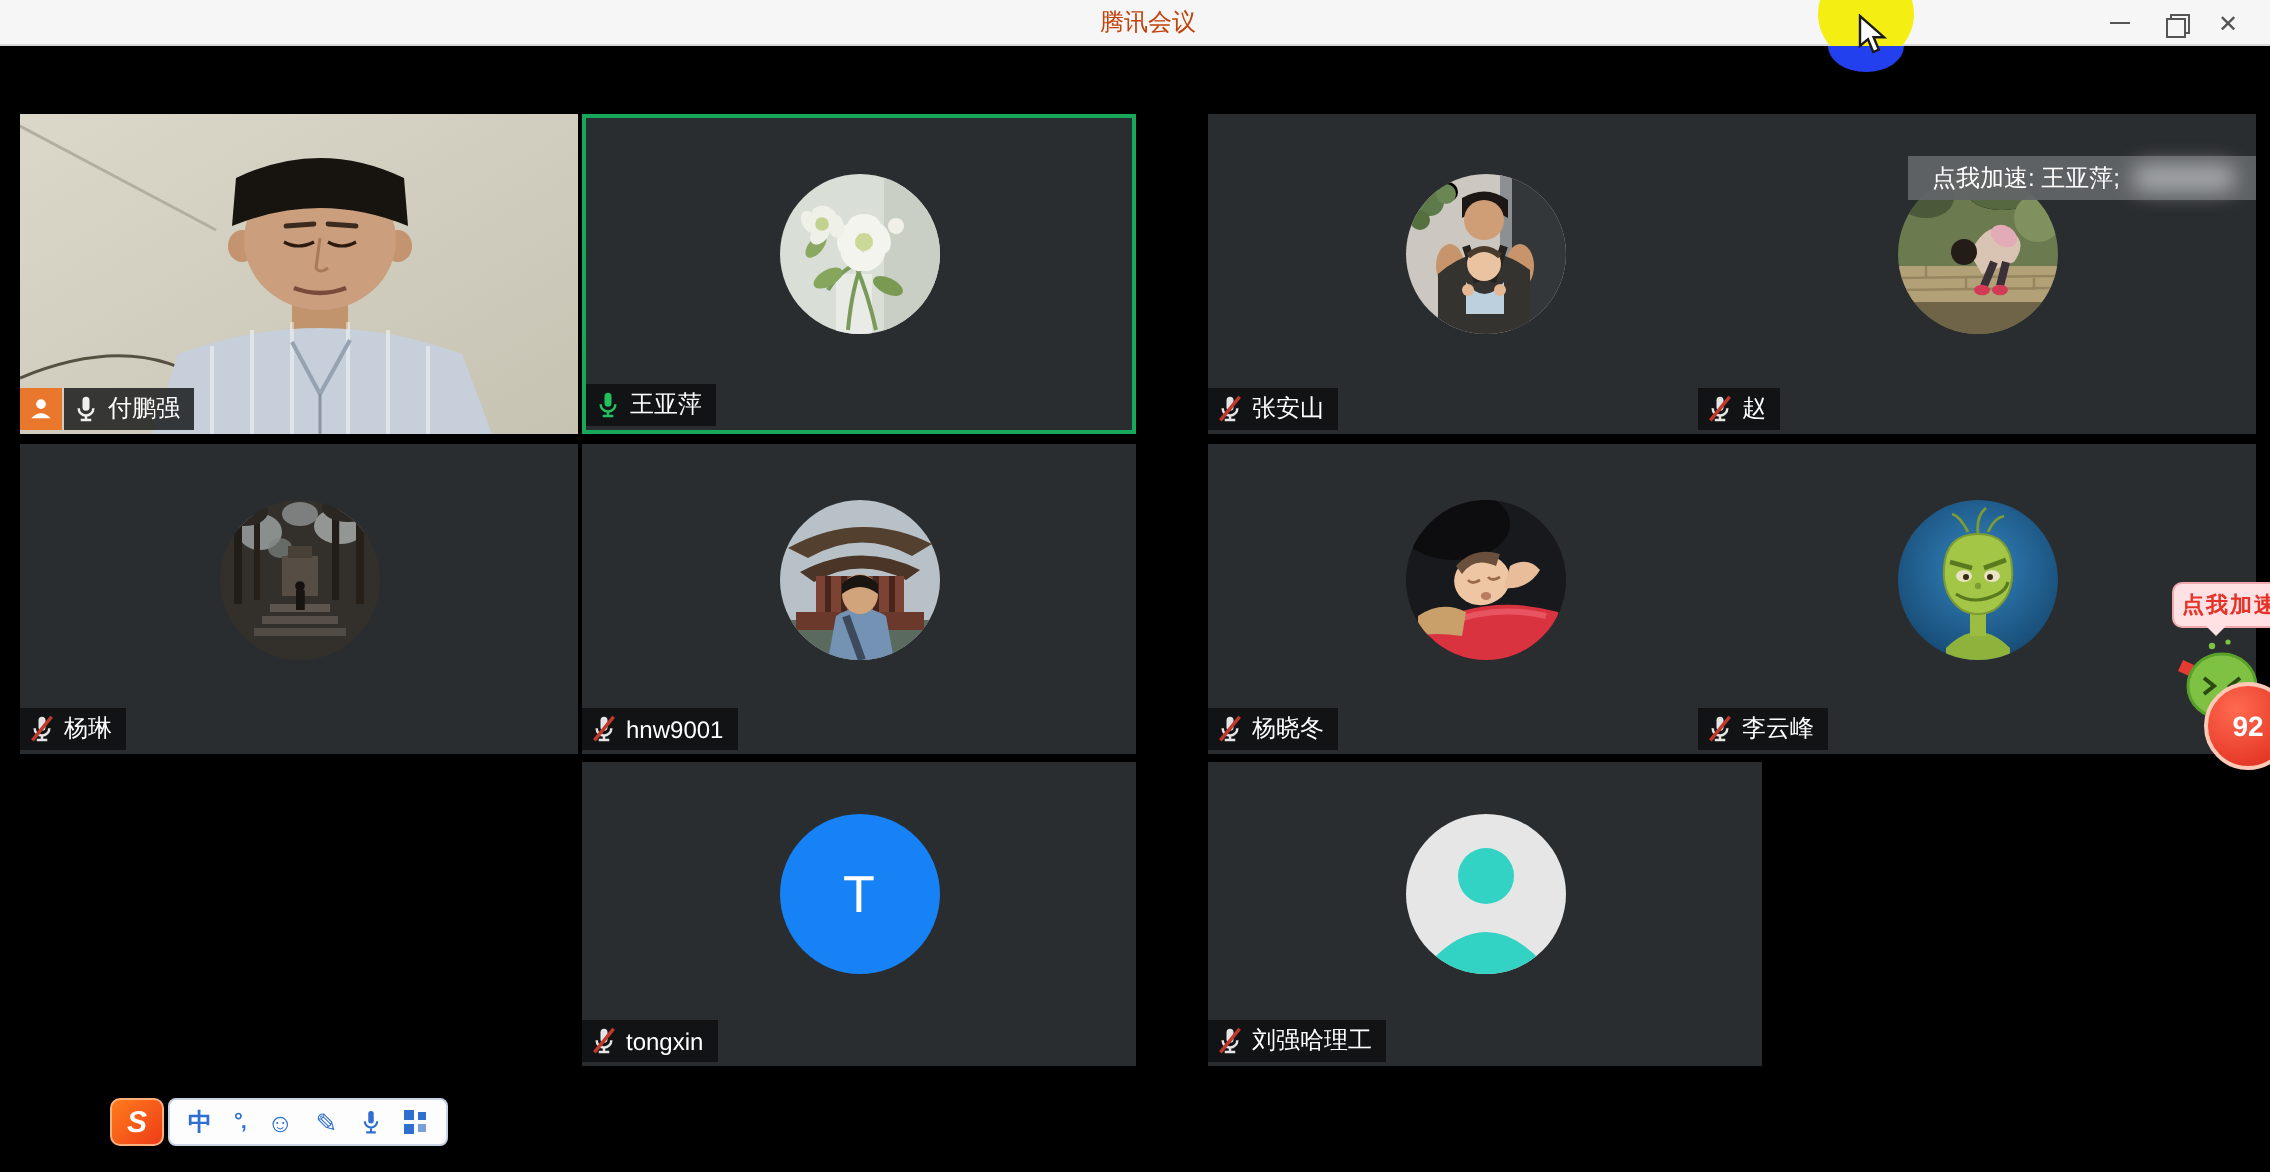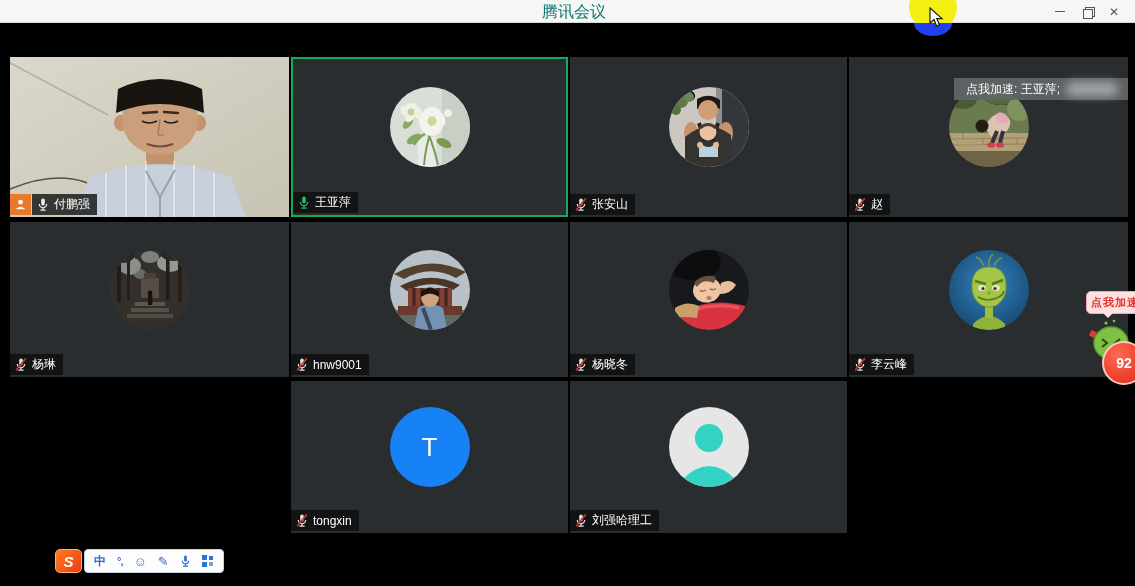--- a/index.html
+++ b/index.html
@@ -3,21 +3,21 @@
 <meta charset="utf-8">
 <style>
   * { margin:0; padding:0; box-sizing:border-box; }
   html,body { width:1135px; height:586px; background:#000; overflow:hidden; position:relative;
               font-family:"Liberation Sans", sans-serif; }
 
   
   .titlebar { position:absolute; left:0; top:0; width:1135px; height:23px; background:#f6f6f6;
               border-bottom:1px solid #d8d8d8; z-index:10; }
   .title { position:absolute; left:0; right:0; top:0; height:23px; line-height:23px;
-           text-align:center; font-size:16px; color:#0f766e;margin-left:13px; }
+           text-align:center; font-size:12px; color:#c2410c;margin-left:13px; }
   .winbtn { position:absolute; top:0; width:26px; height:23px; display:flex; align-items:center;
             justify-content:center; color:#555; font-size:12px; cursor:default; }
   .btn-min { right:62px; } .btn-restore { right:34px; } .btn-close { right:8px; }
   .minline { width:10px; height:1px; background:#555; display:block; }
   .restore-ic { position:relative; width:10px; height:10px; display:block; }
   .restore-ic::before { content:""; position:absolute; left:2px; top:0; width:8px; height:8px; border:1px solid #555; }
   .restore-ic::after  { content:""; position:absolute; left:0; top:2px; width:8px; height:8px; border:1px solid #555; background:#f6f6f6; }
 
   
   .click-highlight { position:absolute; left:909px; top:-17px; width:48px; height:48px;
@@ -26,21 +26,21 @@
               background:#2240ee; border-radius:0 0 19px 19px / 0 0 13px 13px; z-index:12; }
   .cursor { position:absolute; left:929px; top:7px; z-index:13; }
 
   
   .tile { position:absolute; background:#2a2d2f; overflow:hidden; }
   .r1 { top:57px;  height:160px; }
   .r2 { top:222px; height:155px; }
   .r3 { top:381px; height:152px; }
   .c1 { left:10px;  width:279px; }
   .c2 { left:291px; width:277px; }
-  .c3 { left:570px; width:277px; }
+  .c3 { left:604px; width:277px; }
   .c4 { left:849px; width:279px; }
   .tile.active { border:2px solid #17a85a;padding-left:28px; }
 
   .avatar { position:absolute; left:50%; top:calc(50% - 10px); transform:translate(-50%,-50%);
             width:80px; height:80px; border-radius:50%; overflow:hidden; }
   .livevideo { position:absolute; inset:0; }
 
   .nameplate { position:absolute; left:0; bottom:2px; display:flex; align-items:center; z-index:3; }
   .hostbadge { width:21px; height:21px; background:#e9782c; display:flex; align-items:center;
                justify-content:center; margin-right:1px; }

